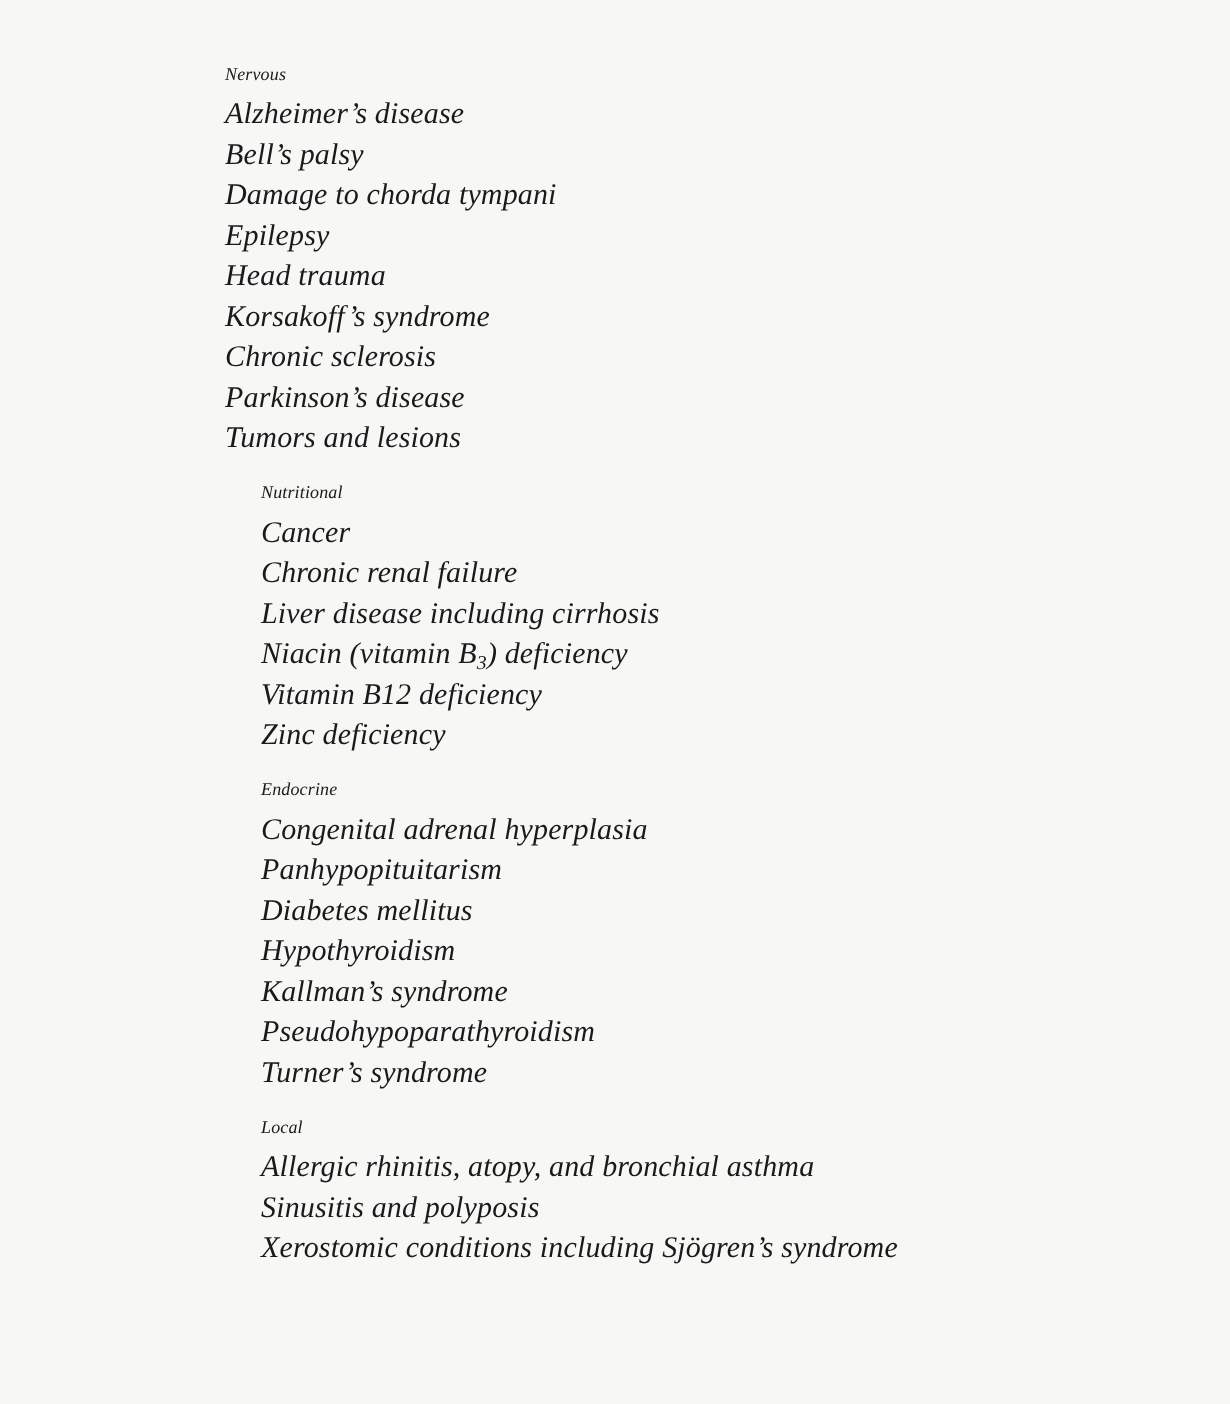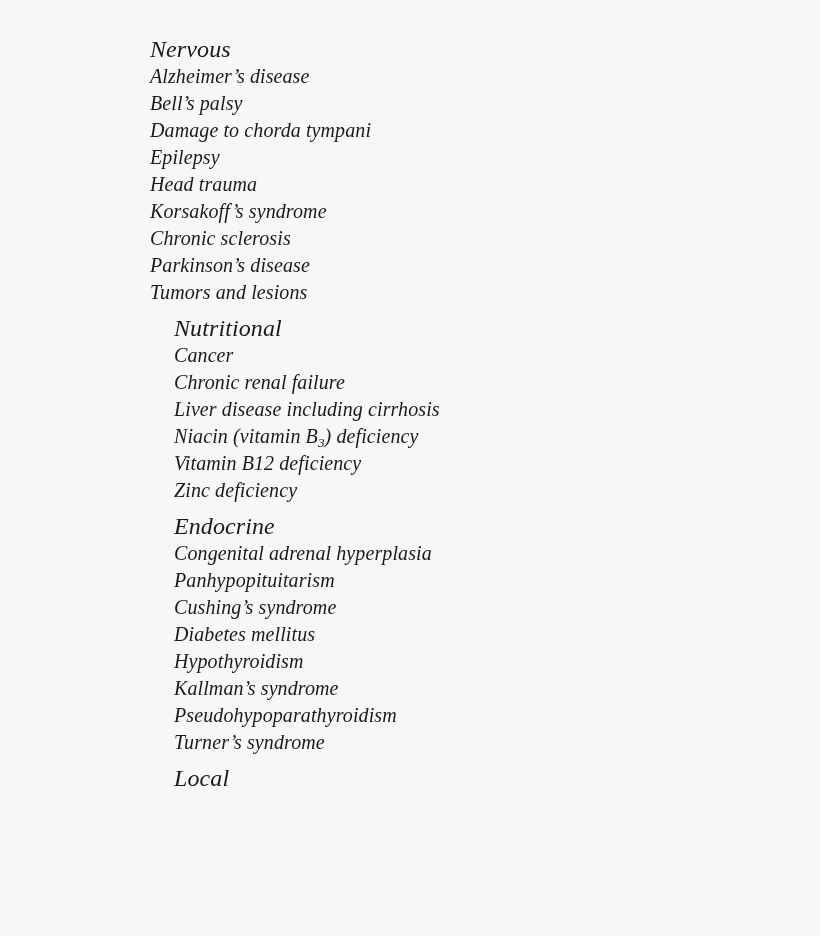--- a/index.html
+++ b/index.html
@@ -27,21 +27,21 @@
   .group {
     margin: 0;
   }
   .group + .group {
     margin-top: 9px;
     margin-left: 24px;
   }
 
   .group-heading {
     font-style: italic;
-    font-size: 24px;
+    font-size: 12px;
     line-height: 27px;
     letter-spacing: 0.1px;
     white-space: nowrap;
   }
 
   .group-items {
     list-style: none;
     margin: 0;
     padding: 0;
     font-style: italic;
@@ -87,24 +87,28 @@
         <li class="group-item"><span>Niacin (vitamin B</span><sub>3</sub><span>) deficiency</span></li>
         <li class="group-item">Vitamin B12 deficiency</li>
         <li class="group-item">Zinc deficiency</li>
       </ul>
     </section>
     <section class="group">
       <div class="group-heading">Endocrine</div>
       <ul class="group-items">
         <li class="group-item">Congenital adrenal hyperplasia</li>
         <li class="group-item">Panhypopituitarism</li>
-        <li class="group-item">Cushing’s syndrome</li>
         <li class="group-item">Diabetes mellitus</li>
         <li class="group-item">Hypothyroidism</li>
         <li class="group-item">Kallman’s syndrome</li>
         <li class="group-item">Pseudohypoparathyroidism</li>
         <li class="group-item">Turner’s syndrome</li>
       </ul>
     </section>
     <section class="group">
       <div class="group-heading">Local</div>
+      <ul class="group-items">
+        <li class="group-item">Allergic rhinitis, atopy, and bronchial asthma</li>
+        <li class="group-item">Sinusitis and polyposis</li>
+        <li class="group-item">Xerostomic conditions including Sjögren’s syndrome</li>
+      </ul>
     </section>
   </div>
 
 </body></html>

